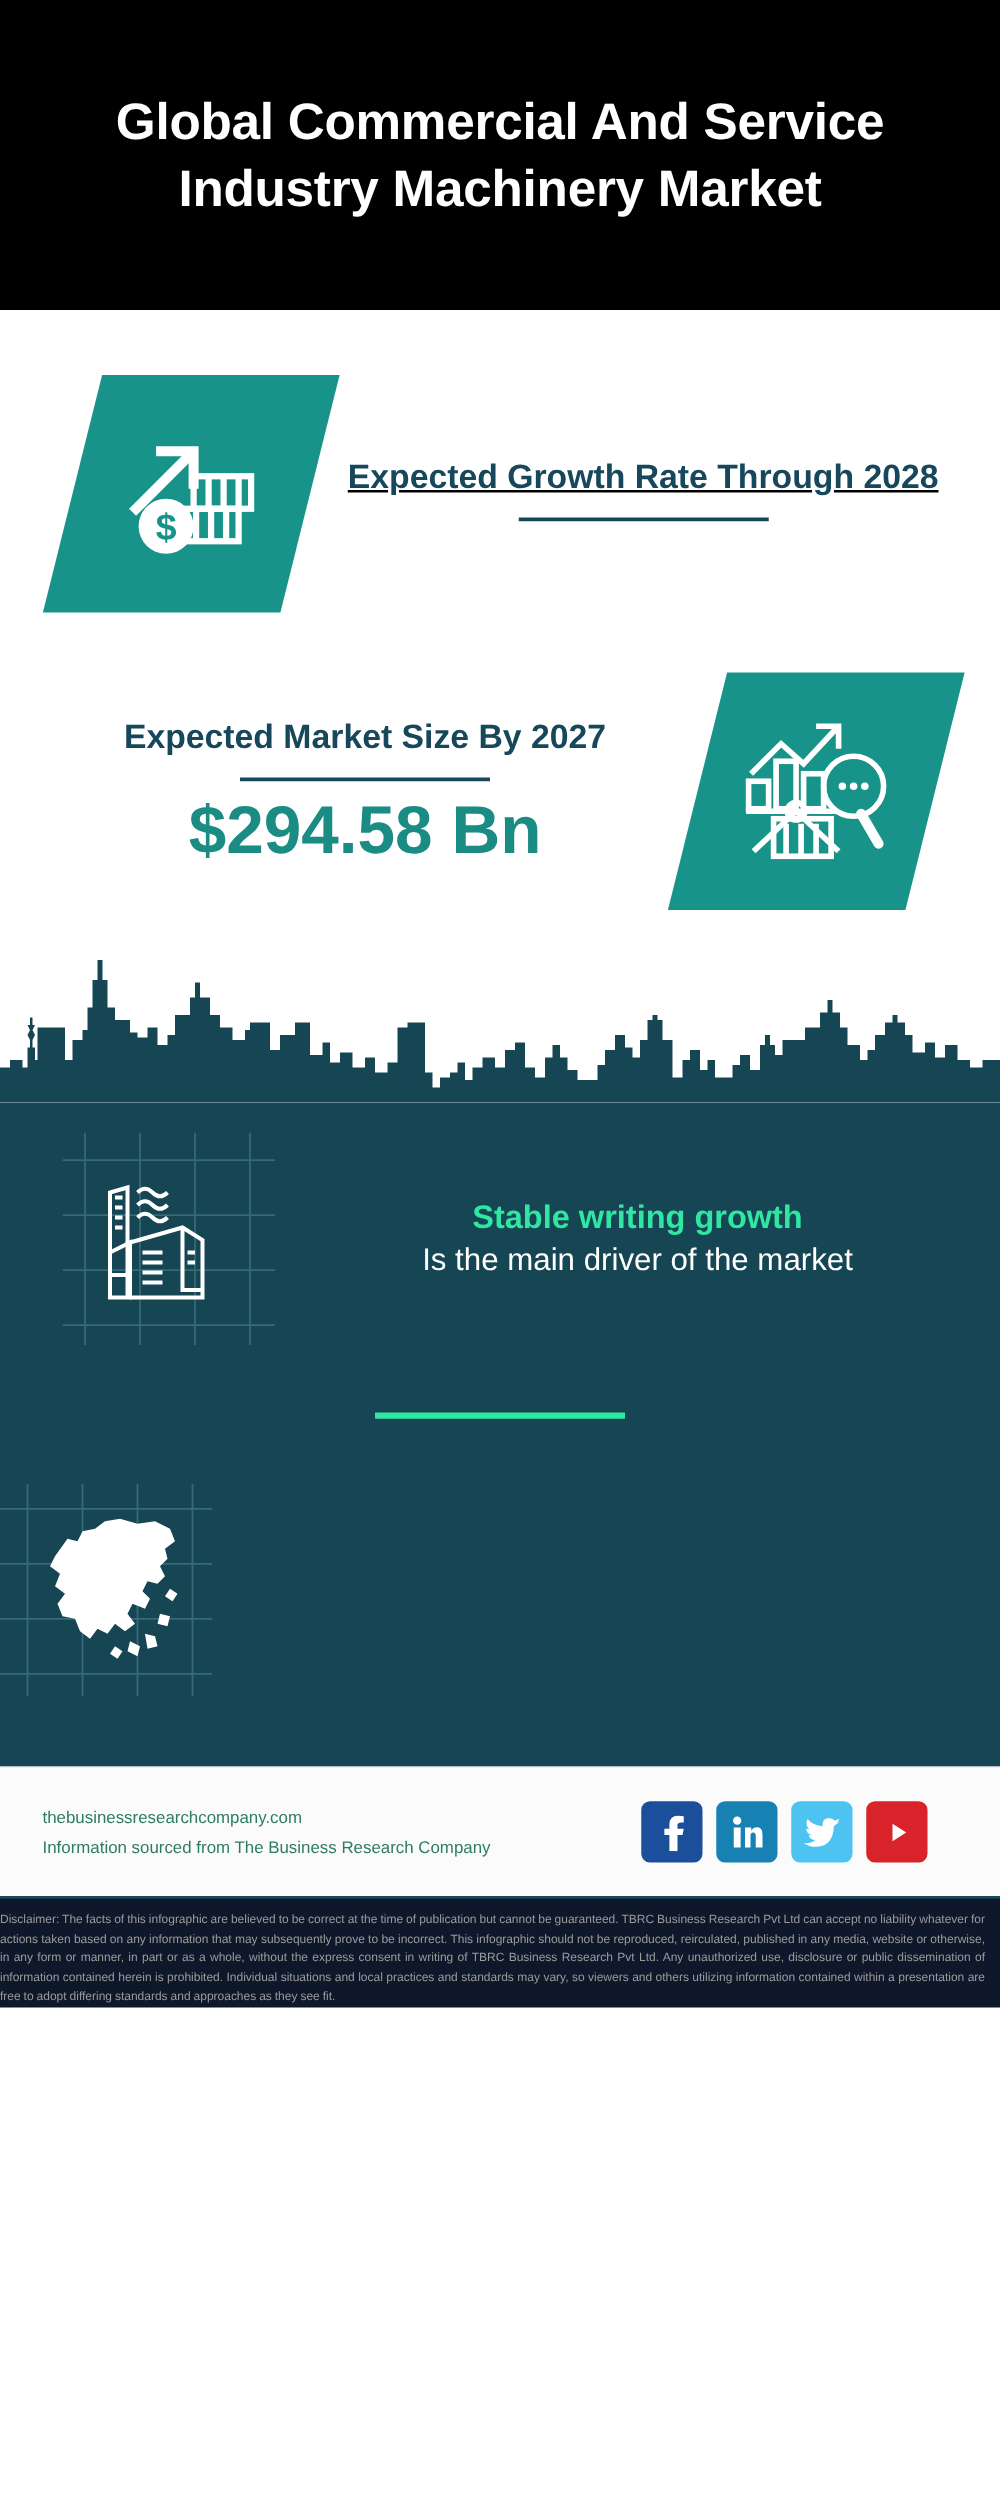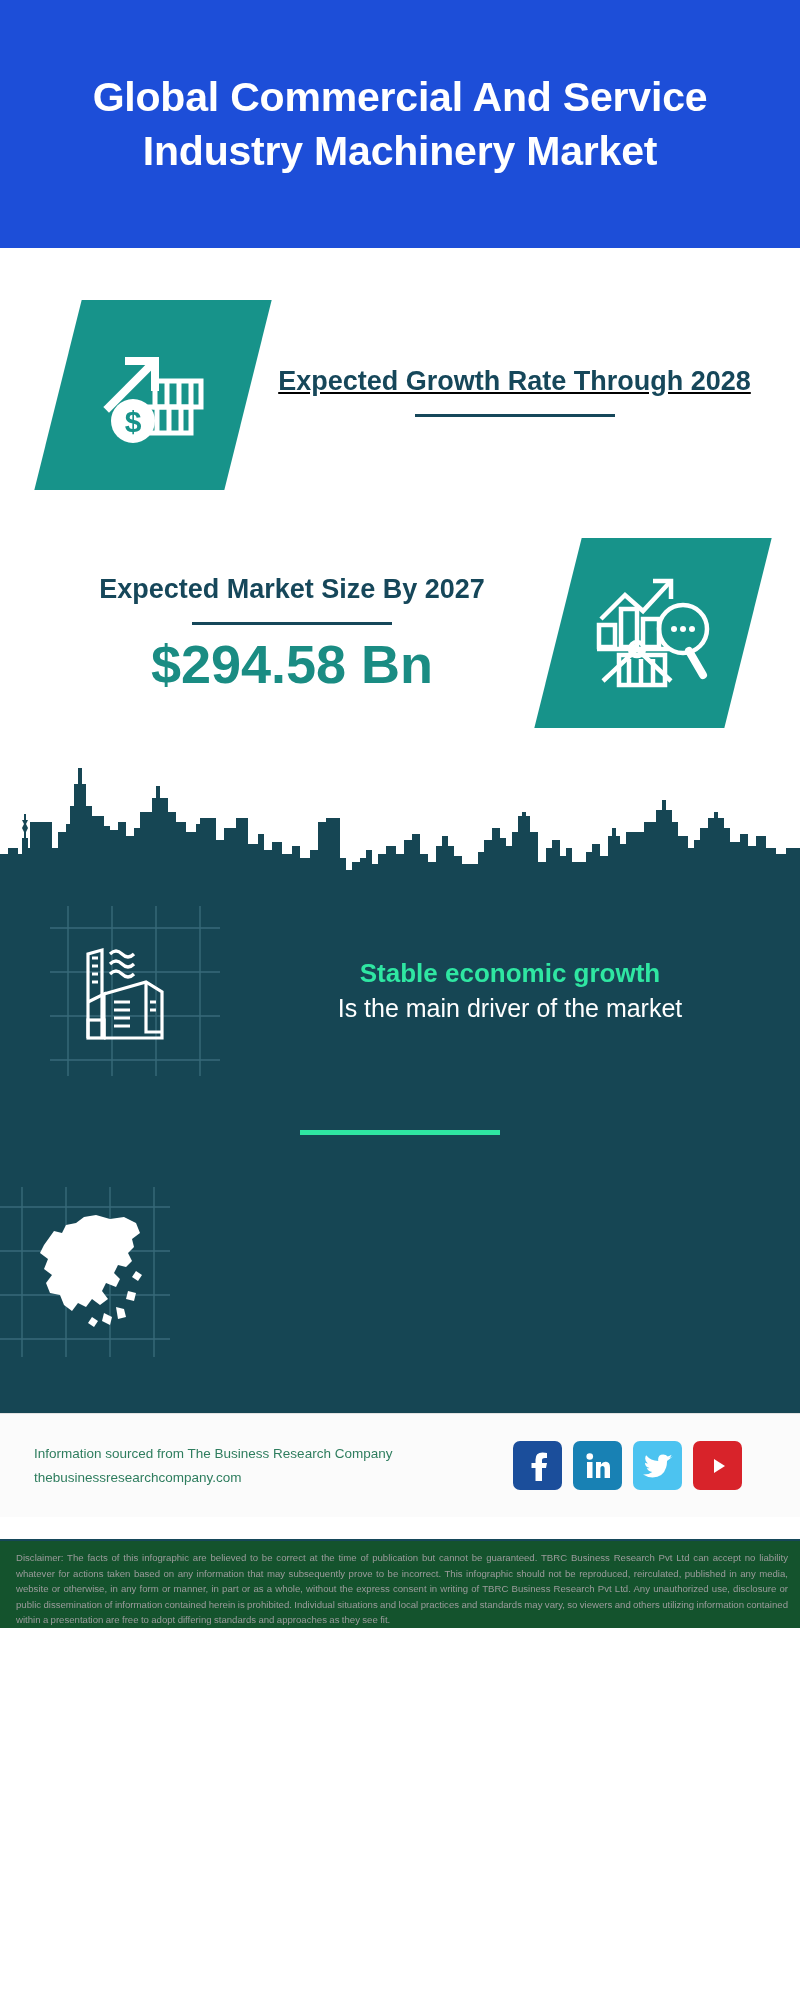--- a/index.html
+++ b/index.html
@@ -7,21 +7,21 @@
   body {
     font-family: "Liberation Sans", sans-serif;
     background:#ffffff;
     width:800px; height:2000px;
     position:relative; overflow:hidden;
   }
   .page { width:800px; height:2000px; position:relative; }
 
   
   .header {
-    background:#1d4ed8;
+    background:#000000;
     height:248px;
     display:flex; align-items:center; justify-content:center;
     padding:0 40px;
   }
   .header h1 {
     color:#ffffff;
     font-size:41px;
     line-height:1.32;
     font-weight:bold;
     text-align:center;
@@ -128,24 +128,23 @@
     width:49px; height:49px; border-radius:7px;
     display:flex; align-items:center; justify-content:center;
   }
   .s-fb { background:#1b4e9b; }
   .s-li { background:#1881b4; }
   .s-tw { background:#4cc3f0; }
   .s-yt { background:#d8232a; }
 
   
   .disclaimer {
-    background:#14532d;
-    padding:9px 12px 0 16px;
+    background:#0f172a;
+    padding:9px 12px 0 0;
     border-top:2px solid #16475a;
-    margin-top:22px;
   }
   .disclaimer p {
     color:#9b9b9b;
     font-size:9.6px;
     line-height:1.62;
     text-align:justify;
     word-spacing:-0.3px;
   }
 </style>
 </head>
@@ -276,21 +275,21 @@
               <rect x="38" y="114" width="16" height="18"></rect>
               <path d="M60 48 Q66 42 72 48 Q78 54 84 48"></path>
               <path d="M60 58 Q66 52 72 58 Q78 64 84 58"></path>
               <path d="M60 68 Q66 62 72 68 Q78 74 84 68"></path>
               <path d="M100 96 L106 96 M100 104 L106 104"></path>
             </g>
           </svg>
         </div>
       </div>
       <div class="ftext">
-        <div class="feat-title">Stable economic growth</div>
+        <div class="feat-title">Stable writing growth</div>
         <div class="feat-sub">Is the main driver of the market</div>
       </div>
     </div>
 
     <div class="mid-rule"></div>
 
     <div class="feature" style="padding-bottom:56px;">
       <div class="gfx" style="margin-right:52px;">
         <div class="grid-box">
           <svg width="170" height="170" viewBox="0 0 170 170">
@@ -317,22 +316,22 @@
               <path d="M136 84 L142 88 L138 94 L132 90 Z"></path>
             </g>
           </svg>
         </div>
       </div>
     </div>
   </div>
 
   <div class="footer">
     <div class="src-text">
+      <div>thebusinessresearchcompany.com</div>
       <div>Information sourced from The Business Research Company</div>
-      <div>thebusinessresearchcompany.com</div>
     </div>
     <div class="socials">
       <div class="s-icon s-fb">
         <svg width="26" height="30" viewBox="0 0 26 30">
           <path fill="#ffffff" d="M17 30 L17 17 L21 17 L22 12 L17 12 L17 9 Q17 7 20 7 L22 7 L22 2
             Q20 1.5 17.5 1.5 Q10.5 1.5 10.5 8.5 L10.5 12 L6.5 12 L6.5 17 L10.5 17 L10.5 30 Z"></path>
         </svg>
       </div>
       <div class="s-icon s-li">
         <svg width="28" height="28" viewBox="0 0 28 28">

